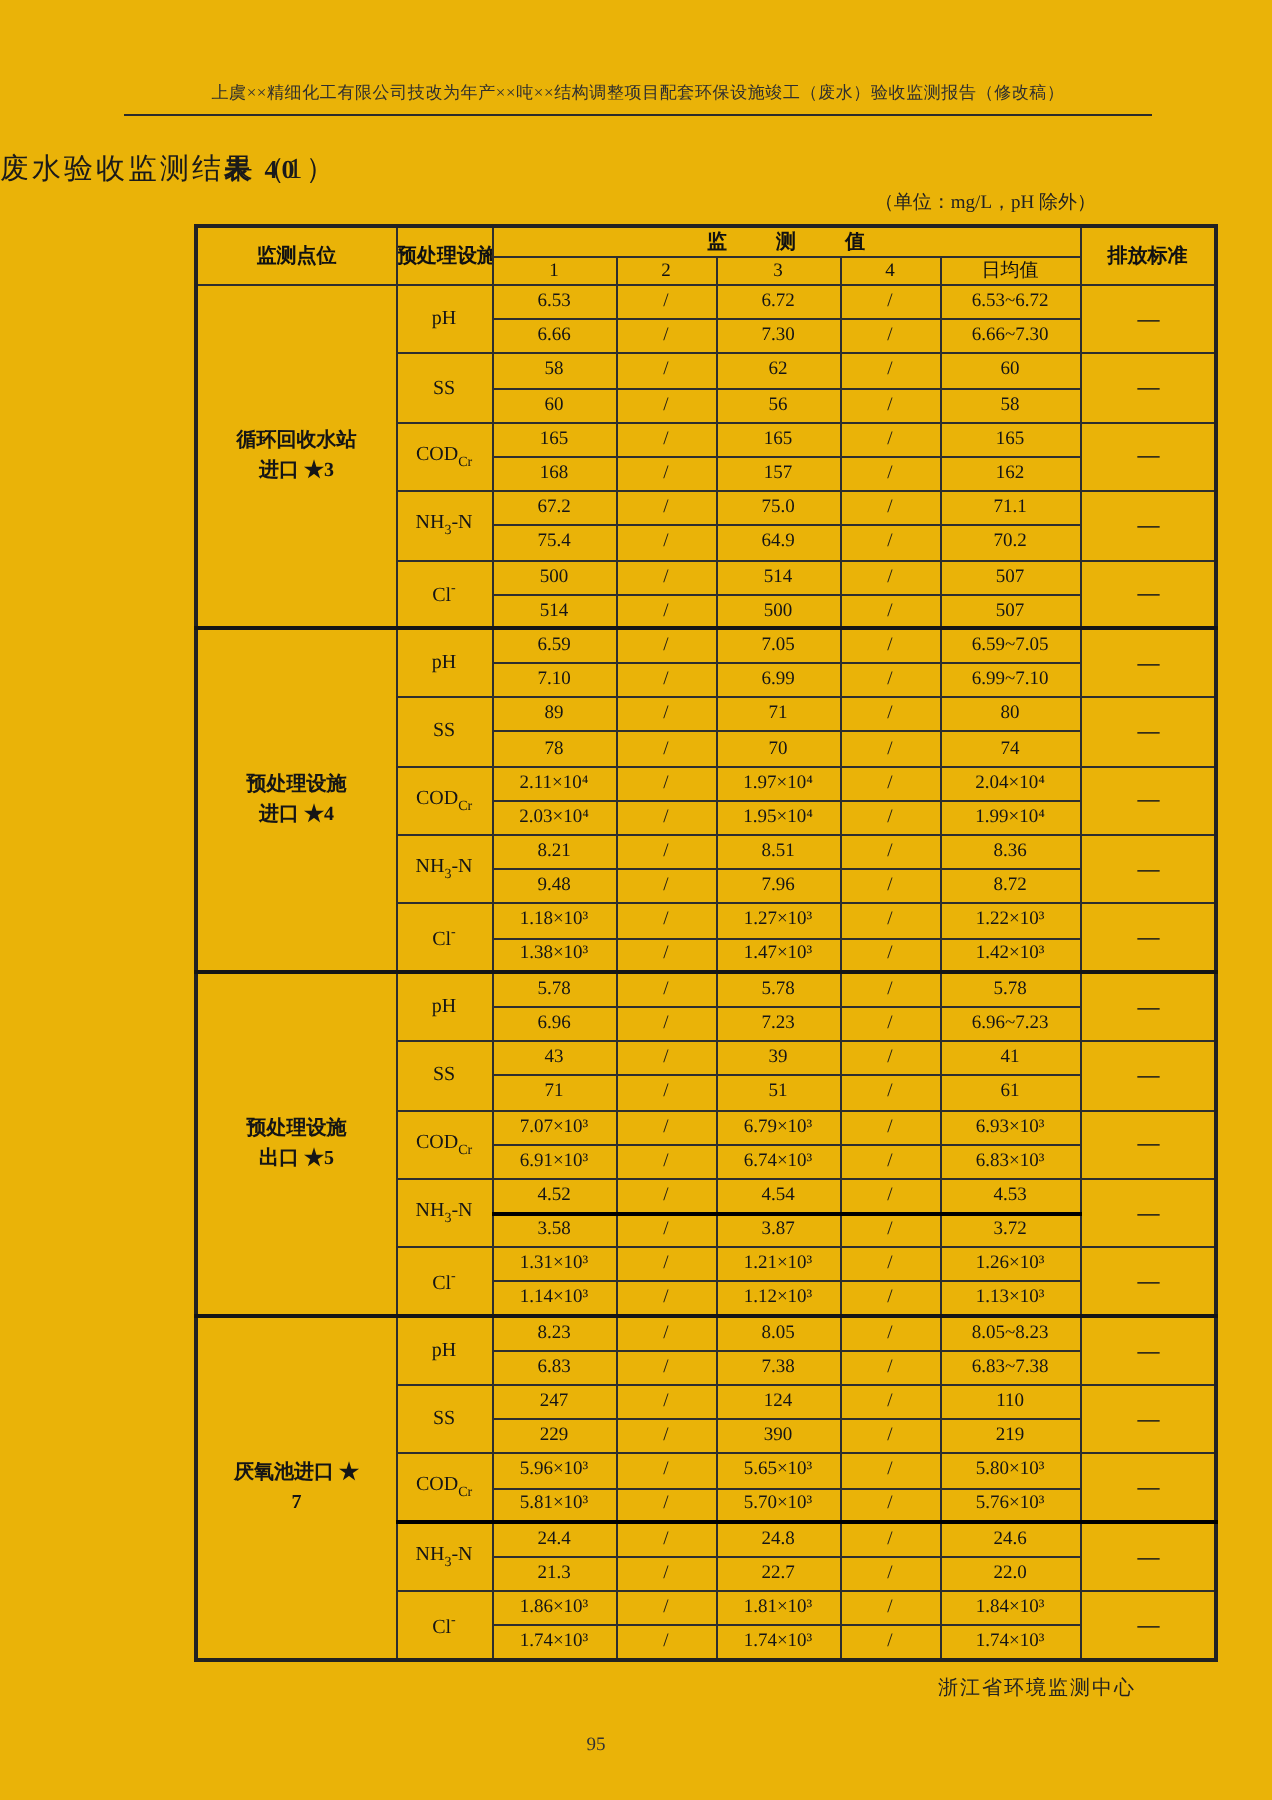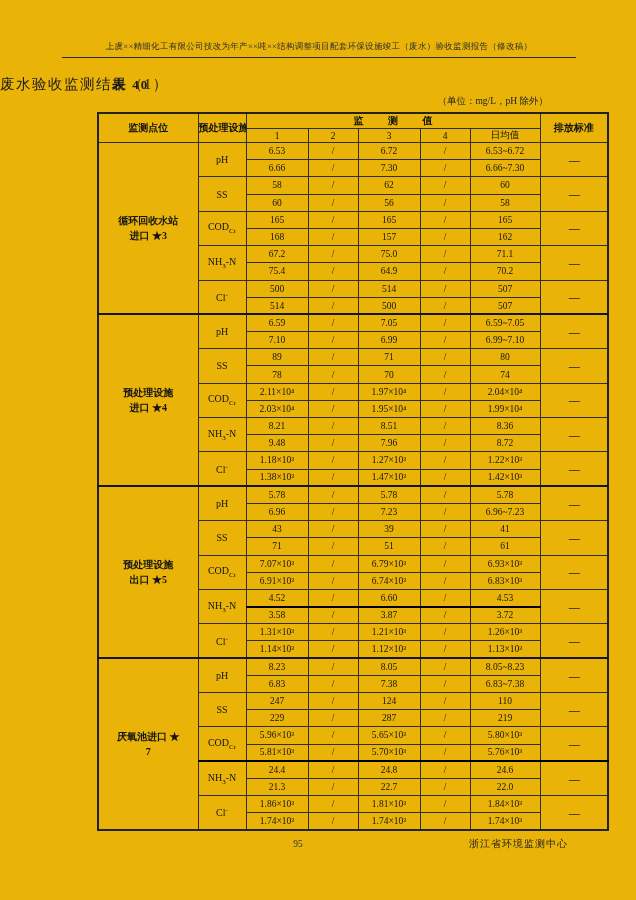--- a/index.html
+++ b/index.html
@@ -34,21 +34,21 @@
   .vals-head { letter-spacing:11px; text-indent:11px; }
   .val-cell { height:17.2px; font-size:9.5px; color:#151515; }
   .item-cell { font-size:10px; color:#151515; }
   .item-cell sub { font-size:7px; }
   .item-cell sup { font-size:7px; }
   .site-cell { font-size:10px; line-height:1.55; color:#151515;font-weight:bold; }
   .std-cell { font-size:11px; font-weight:bold; letter-spacing:-1px; }
   tr.group-start > td { border-top:2px solid #151515; }
   tr.thick-top > td { border-top:2.6px solid #000; }
 
-  .footer-page { position:absolute; top:839px; left:0; right:40px; text-align:center; font-size:9.5px; color:#333; }
+  .footer-page { position:absolute; top:868px; left:0; right:40px; text-align:center; font-size:9.5px; color:#333; }
   .footer-org  { position:absolute; top:837px; right:68px; font-size:10px; color:#222; letter-spacing:1px;margin-left:43px; }
 </style>
 </head>
 <body>
 
 <div class="page">
 
   <div class="running-head">上虞××精细化工有限公司技改为年产××吨××结构调整项目配套环保设施竣工（废水）验收监测报告（修改稿）</div>
 
   <div class="table-no">表 40</div>
@@ -299,21 +299,21 @@
           <td class="val-cell">6.91×10³</td>
           <td class="val-cell">/</td>
           <td class="val-cell">6.74×10³</td>
           <td class="val-cell">/</td>
           <td class="val-cell">6.83×10³</td>
         </tr>
         <tr>
           <td rowspan="2" class="item-cell">NH<sub>3</sub>-N</td>
           <td class="val-cell">4.52</td>
           <td class="val-cell">/</td>
-          <td class="val-cell">6.60</td>
+          <td class="val-cell">4.54</td>
           <td class="val-cell">/</td>
           <td class="val-cell">4.53</td>
           <td rowspan="2" class="std-cell">—</td>
         </tr>
         <tr class="thick-top">
           <td class="val-cell">3.58</td>
           <td class="val-cell">/</td>
           <td class="val-cell">3.87</td>
           <td class="val-cell">/</td>
           <td class="val-cell">3.72</td>
@@ -359,21 +359,21 @@
           <td class="val-cell">247</td>
           <td class="val-cell">/</td>
           <td class="val-cell">124</td>
           <td class="val-cell">/</td>
           <td class="val-cell">110</td>
           <td rowspan="2" class="std-cell">—</td>
         </tr>
         <tr>
           <td class="val-cell">229</td>
           <td class="val-cell">/</td>
-          <td class="val-cell">287</td>
+          <td class="val-cell">390</td>
           <td class="val-cell">/</td>
           <td class="val-cell">219</td>
         </tr>
         <tr>
           <td rowspan="2" class="item-cell">COD<sub>Cr</sub></td>
           <td class="val-cell">5.96×10³</td>
           <td class="val-cell">/</td>
           <td class="val-cell">5.65×10³</td>
           <td class="val-cell">/</td>
           <td class="val-cell">5.80×10³</td>

